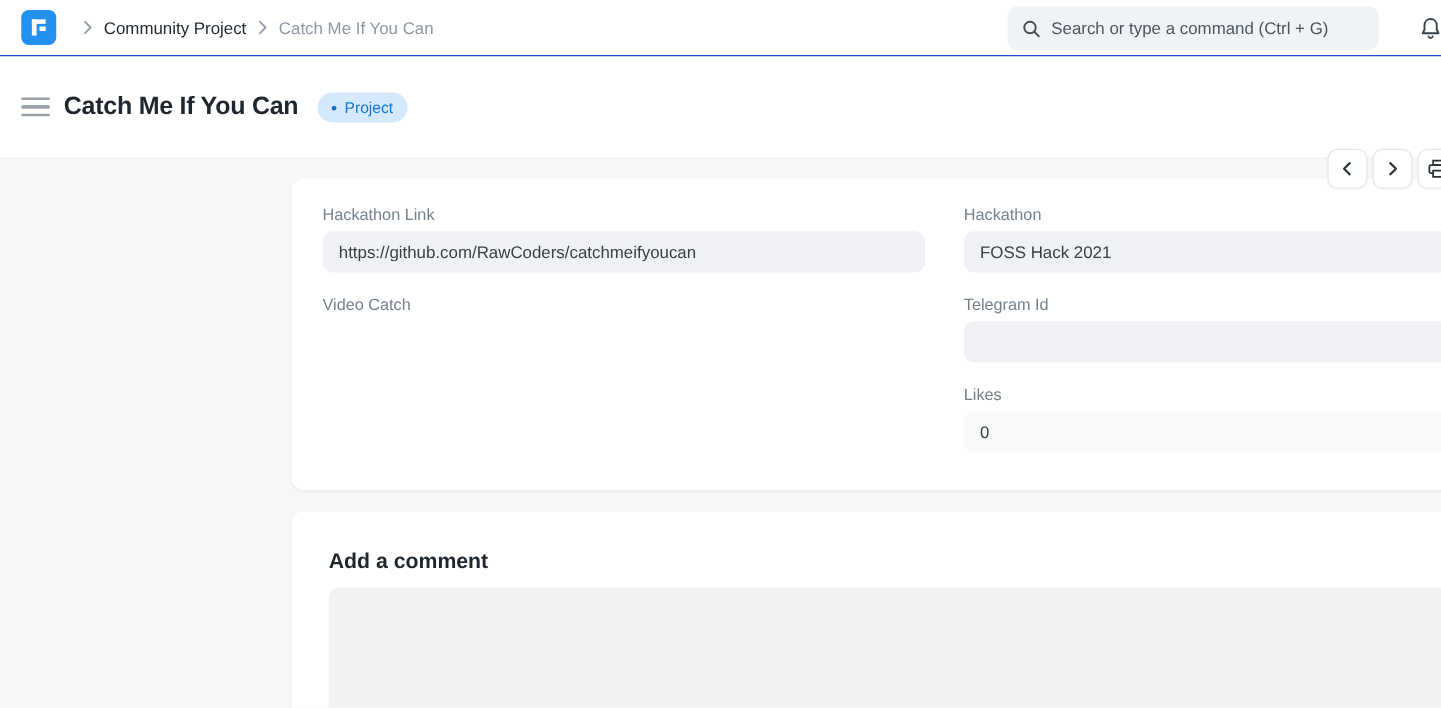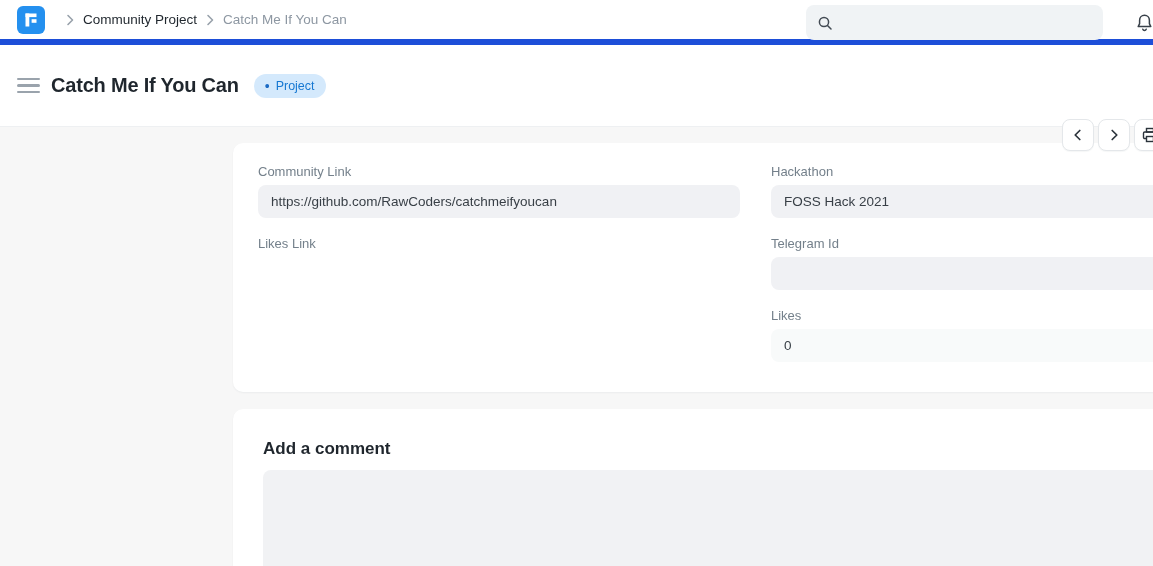--- a/index.html
+++ b/index.html
@@ -7,21 +7,21 @@
   body {
     position: relative;
     font-family: "Liberation Sans", sans-serif;
     background: #f7f7f7;
     color: #1f262d;
   }
 
   
   .navbar {
     position: absolute; top: 0; left: 0; width: 1153px; height: 45px;
-    background: #ffffff; border-bottom: 6px solid #1d4ed8;
+    background: #ffffff; border-bottom: 1px solid #1d4ed8;
     display: flex; align-items: center; z-index: 5;
   }
   .logo {
     width: 28px; height: 28px; margin-left: 17px; border-radius: 6px;
     background: #2490ef; flex: 0 0 auto; cursor: pointer;
     display: flex; align-items: center; justify-content: center;
   }
   .breadcrumb { display: flex; align-items: center; margin-left: 12px; font-size: 13.5px; }
   .crumb-sep { display: flex; align-items: center; padding: 0 9px; color: #98a1ab; }
   .crumb-link { color: #1f262d; text-decoration: none; cursor: pointer; }
@@ -128,20 +128,21 @@
         </svg>
     </span>
     <span class="crumb-current">Catch Me If You Can</span>
   </nav>
 
   <div class="search-box">
     <svg width="14" height="14" viewBox="0 0 14 14">
       <circle cx="6" cy="6" r="4.6" fill="none" stroke="#434b54" stroke-width="1.5"></circle>
       <line x1="9.5" y1="9.5" x2="13" y2="13" stroke="#434b54" stroke-width="1.5" stroke-linecap="round"></line>
     </svg>
+    <input class="search-input" type="text" placeholder="Search or type a command (Ctrl + G)" style="">
   </div>
 
   <button class="bell-btn">
     <svg width="19" height="20" viewBox="0 0 19 20">
       <path d="M9.5 2.2 C6.6 2.2 4.6 4.4 4.6 7.2 L4.6 10.6 L3.2 13.6 L15.8 13.6 L14.4 10.6 L14.4 7.2 C14.4 4.4 12.4 2.2 9.5 2.2 Z" fill="none" stroke="#39414a" stroke-width="1.5" stroke-linejoin="round"></path>
       <path d="M7.8 16.2 a1.8 1.8 0 0 0 3.4 0" fill="none" stroke="#39414a" stroke-width="1.5" stroke-linecap="round"></path>
     </svg>
   </button>
 </header>
 
@@ -177,25 +178,25 @@
     </button>
   </div>
 </section>
 
 <main class="content">
 
   <div class="card form-card">
     <div class="form-grid">
       <div class="form-col">
         <div class="field-group">
-          <label class="field-label">Community Link</label>
+          <label class="field-label">Hackathon Link</label>
           <input class="field-input" type="text" value="https://github.com/RawCoders/catchmeifyoucan" style="">
         </div>
         <div class="field-group">
-          <label class="field-label">Likes Link</label>
+          <label class="field-label">Video Catch</label>
         </div>
       </div>
       <div class="form-col">
         <div class="field-group">
           <label class="field-label">Hackathon</label>
           <input class="field-input" type="text" value="FOSS Hack 2021" style="">
         </div>
         <div class="field-group">
           <label class="field-label">Telegram Id</label>
           <input class="field-input" type="text" value="" style="">

